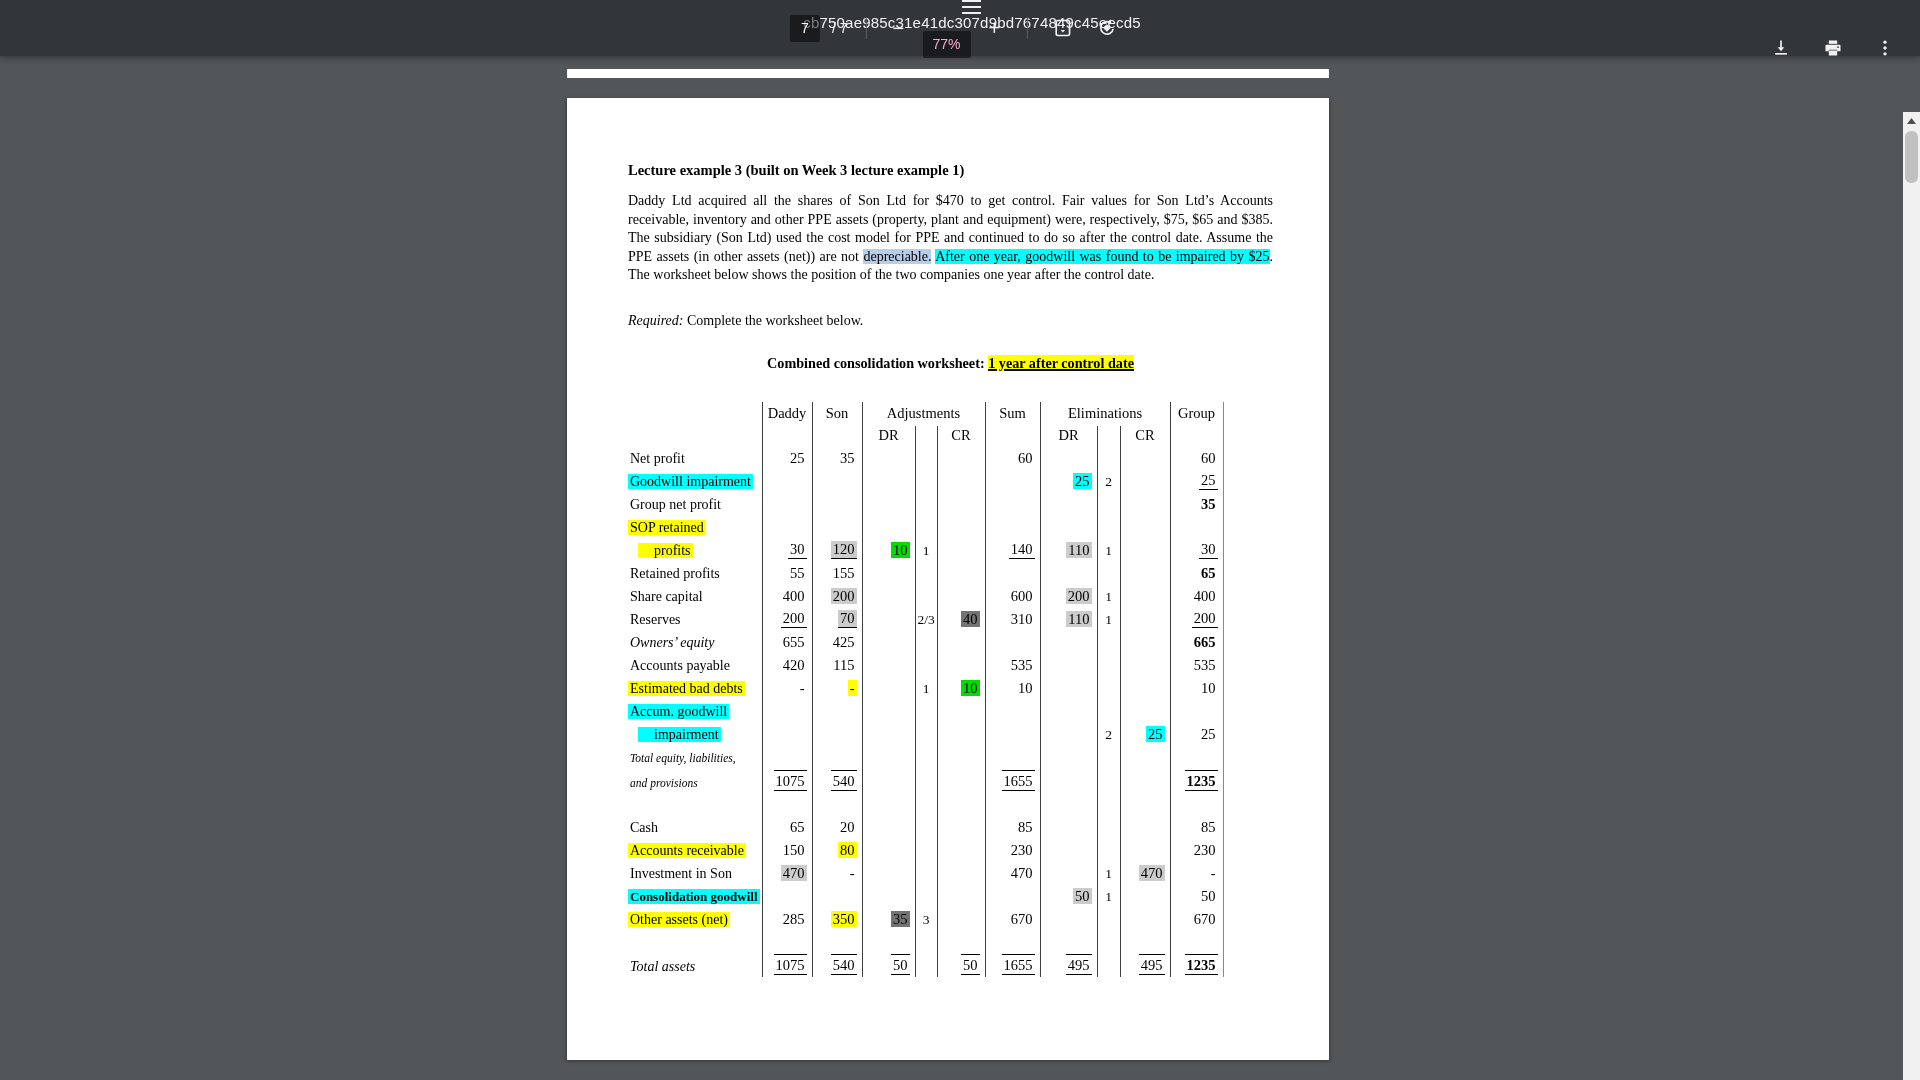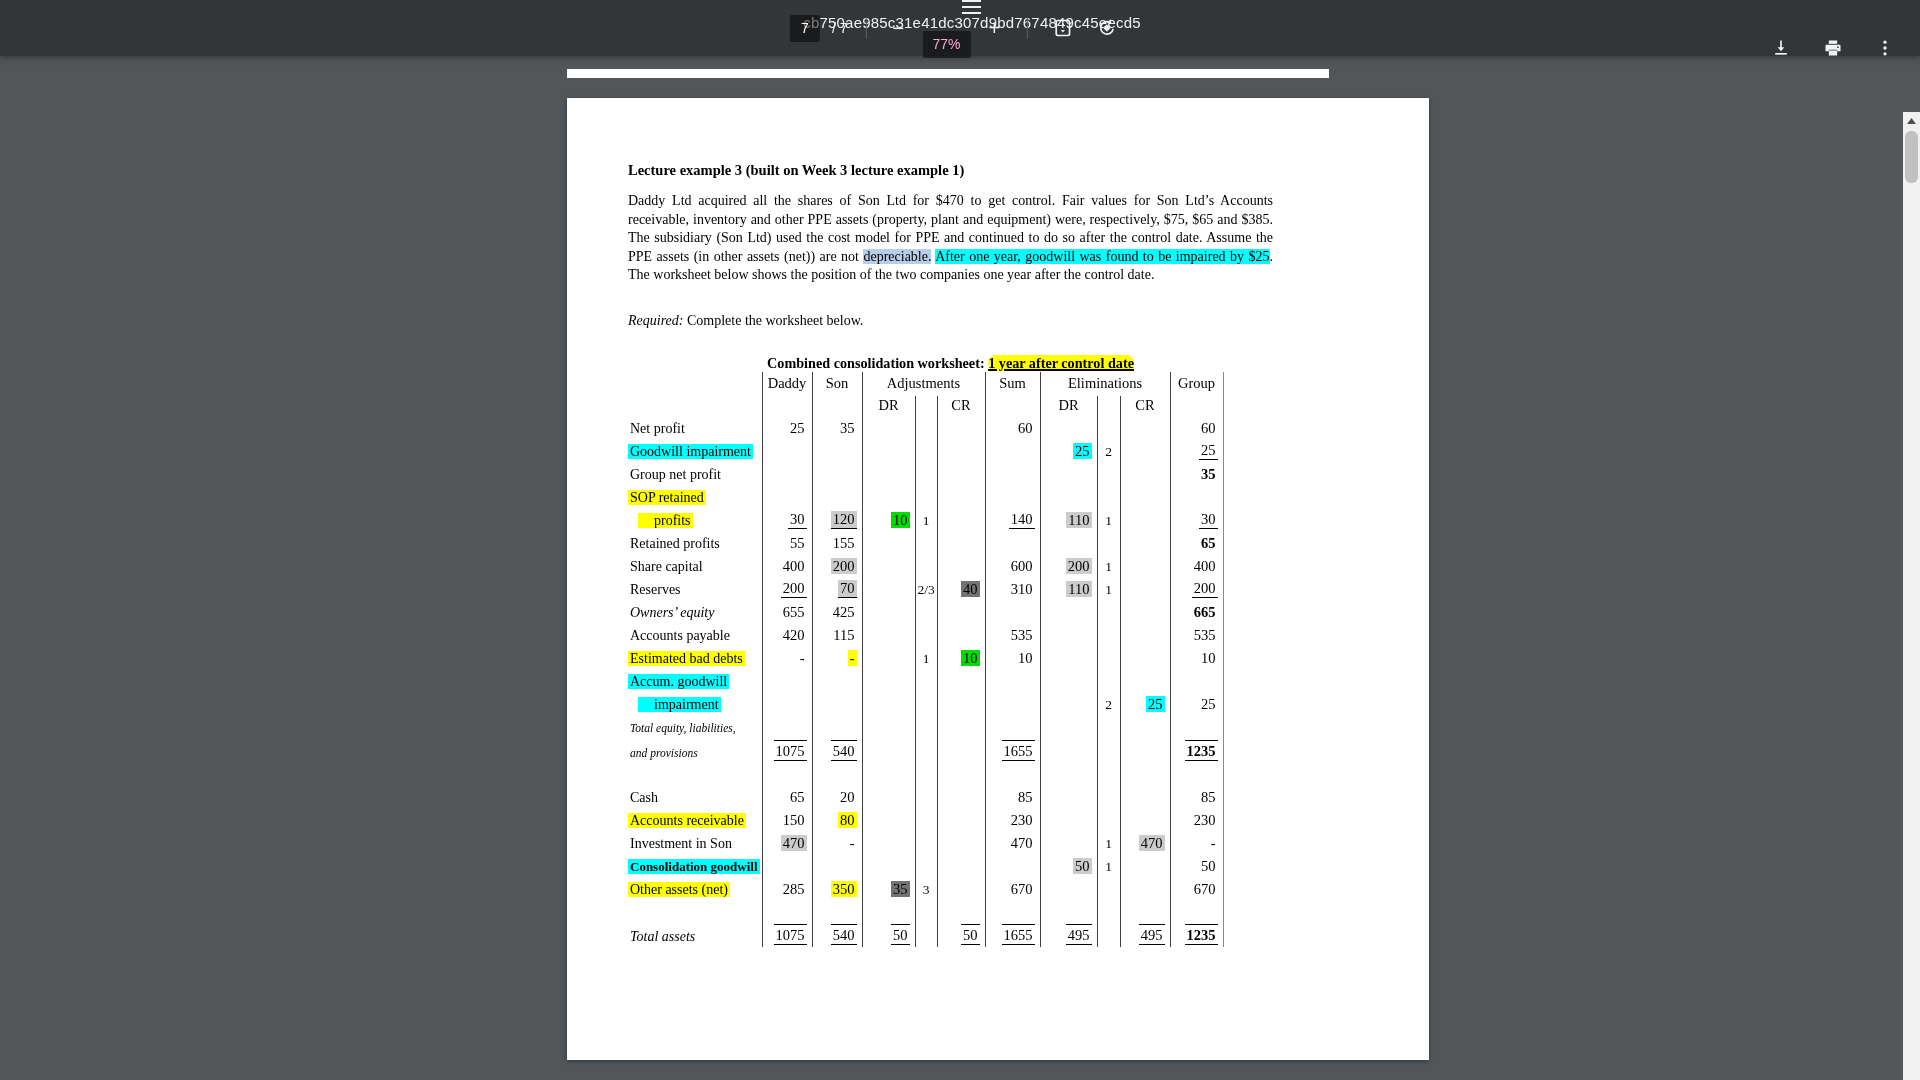--- a/index.html
+++ b/index.html
@@ -20,42 +20,42 @@
   .tb-btn { color:#f1f1f1; font-size:20px; width:28px; height:28px; display:flex; align-items:center; justify-content:center;
             cursor:pointer; border-radius:50%; user-select:none; }
   .zoom-box { min-width:48px; height:27px; background:rgba(0,0,0,.5); border-radius:2px; color:#f9a8d4;
               font-size:14px; display:flex; align-items:center; justify-content:center; padding:0 6px;margin-top:32px; }
   .icon-btn { width:34px; height:34px; display:flex; align-items:center; justify-content:center; cursor:pointer; border-radius:50%; }
   .right-controls { margin-left:auto; margin-right:18px; display:flex; align-items:center; gap:18px; }
 
   
   .viewer { position:absolute; top:56px; left:0; width:1920px; height:1024px; background:#525659; }
   .prev-page-sliver { position:absolute; left:567px; top:13px; width:762px; height:9px; background:#fff; }
-  .pdf-page { position:absolute; left:567px; top:42px; width:862px; height:962px; background:#fff;
+  .pdf-page { position:absolute; left:567px; top:42px; width:762px; height:962px; background:#fff;
               box-shadow:0 1px 4px rgba(0,0,0,.4); font-family:"Liberation Serif", serif; color:#000; }
   .page-content { padding:64px 58px 0 61px; }
 
   .doc-heading { font-size:14.5px; font-weight:bold; }
   .doc-paragraph { margin-top:13px; width:645px; font-size:14px; line-height:18.6px; text-align:justify; }
   .required-line { margin-top:28px; font-size:14px; }
   .required-line .i { font-style:italic; }
   .ws-title { margin-top:26px; width:645px; text-align:center; font-size:14.2px; font-weight:bold; }
 
   .hl-yellow { background:#ffff00; }
   .hl-cyan { background:#00ffff; }
   .hl-green { background:#00dc00; }
   .hl-magenta { background:#737373; }
   .hl-gray { background:#cccccc; }
   .hl-selection { background:#b8cde8; }
   .b { font-weight:bold; }
   .i { font-style:italic; }
-  .u-deco { text-decoration:underline; text-decoration-thickness:2px;border-radius:8px; }
+  .u-deco { text-decoration:underline; text-decoration-thickness:2px; }
 
   
-  .ws-table { border-collapse:collapse; table-layout:fixed; width:595px;
+  .ws-table { margin-top:30px; border-collapse:collapse; table-layout:fixed; width:595px;
               font-family:"Liberation Serif", serif; font-size:14.5px; color:#000; }
   .ws-table td { height:23px; padding:0 0 2px 0; vertical-align:bottom; overflow:visible; white-space:nowrap; }
   .ws-table tr.hdr1 td { height:24px; text-align:center; vertical-align:middle; padding:0; }
   .ws-table tr.hdr2 td { height:20px; text-align:center; vertical-align:middle; padding:0; }
   .ws-table tr.spacer td { height:22px; }
   td.lbl { text-align:left; font-size:14px; }
   td.lbl span { padding:0 2px; }
   td.lbl span.indent { margin-left:10px; padding-left:16px; }
   td.lbl span.small { font-size:11.5px; font-style:italic; }
   td.lbl span.b { font-size:13px; }

